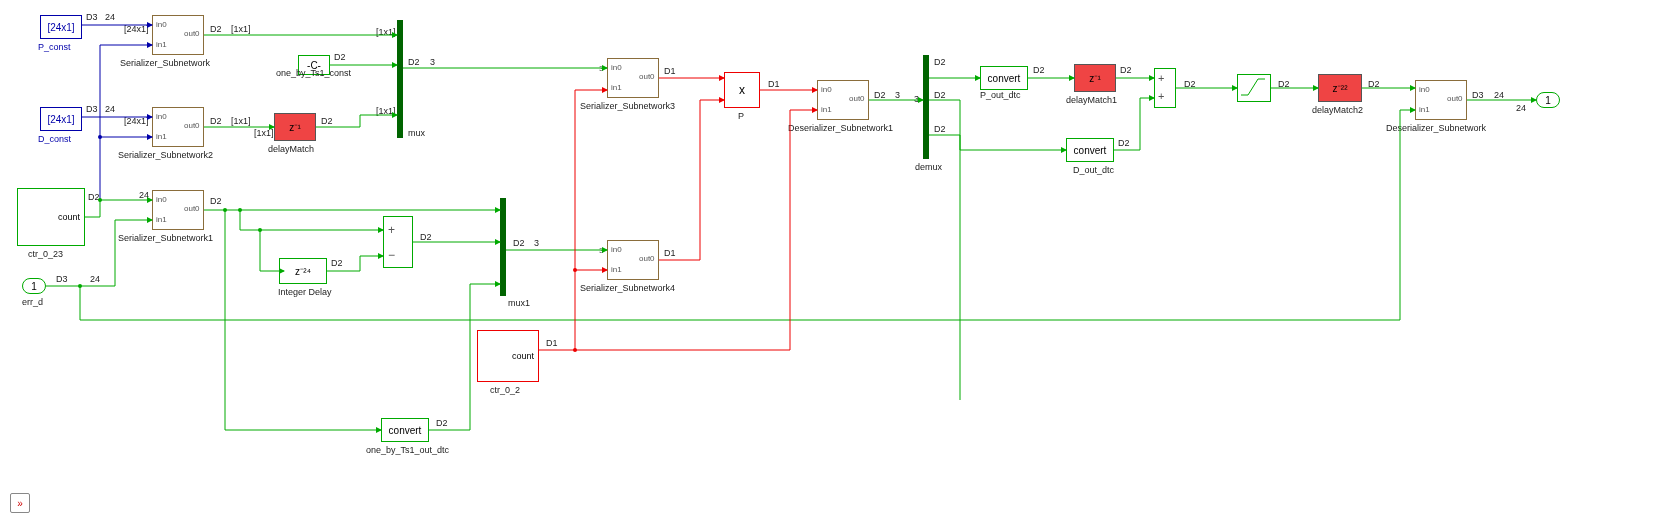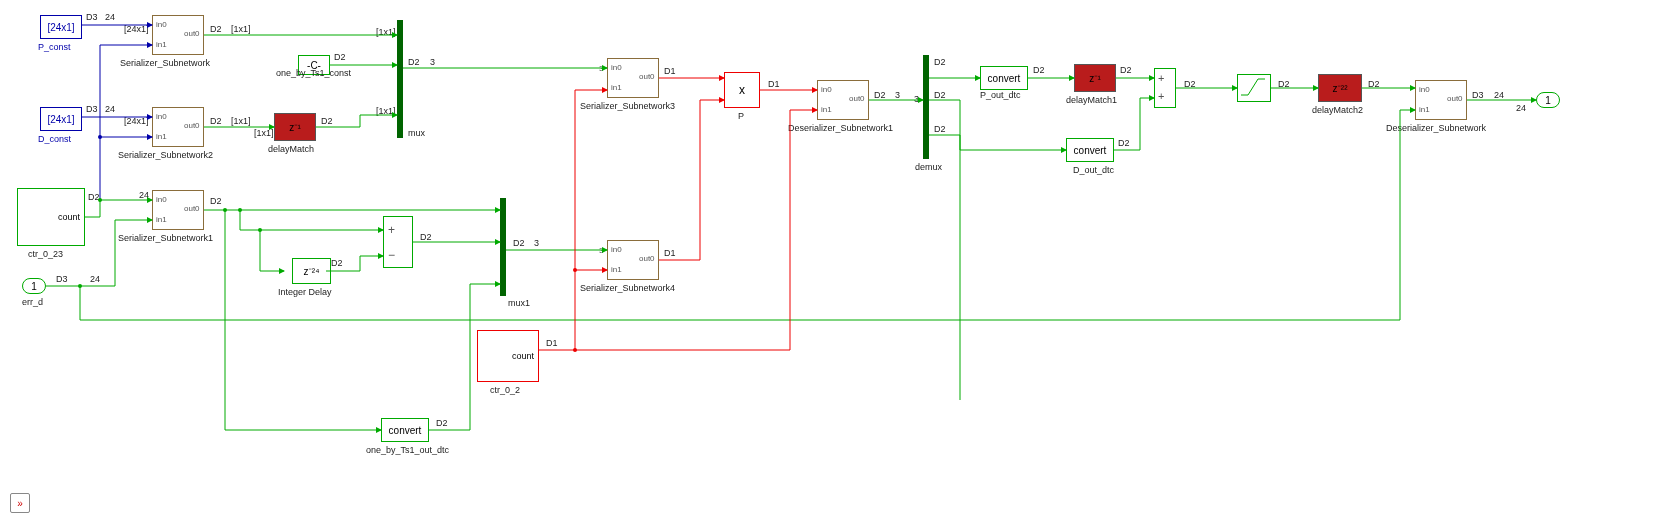--- a/index.html
+++ b/index.html
@@ -2,21 +2,21 @@
 <html><head>
 <meta charset="utf-8">
 <style>
   html,body{margin:0;padding:0;font-family:Arial,Helvetica,sans-serif;font-size:9px;color:#000;background:#fff}
   #canvas{position:relative;width:1671px;height:523px}
   .blk{position:absolute;background:#fff;border:1px solid #000;display:flex;align-items:center;justify-content:center;box-sizing:border-box;text-align:center;font-size:10px}
   .blk.blue{border-color:#00a;color:#00a}
   .blk.green{border-color:#0a0}
   .blk.red{border-color:#e00}
   .blk.brown{border-color:#8a6d3b}
-  .blk.orange{background:#b91c1c;border-color:#555}
+  .blk.orange{background:#ef4444;border-color:#555}
   .bar{position:absolute;background:#000}
   .bar.green{background:#006400}
   .lbl{position:absolute;font-size:9px;color:#222;white-space:nowrap}
   .lbl.blue{color:#00a}
   .plbl{position:absolute;font-size:8px;color:#555}
   .outport{border-radius:9px}
   svg{position:absolute;top:0;left:0;pointer-events:none}
   .wg{stroke:#0a0;stroke-width:1;fill:none}
   .wb{stroke:#00a;stroke-width:1;fill:none}
   .wr{stroke:#e00;stroke-width:1;fill:none}
@@ -70,21 +70,21 @@
 <div class="plbl" style="left:156px;top:195px">in0</div>
 <div class="plbl" style="left:156px;top:215px">in1</div>
 <div class="plbl" style="left:184px;top:204px">out0</div>
 <div class="lbl" style="left:118px;top:233px">Serializer_Subnetwork1</div>
 
 <div class="blk orange" style="left:274px;top:113px;width:42px;height:28px">
       <span>z⁻¹</span>
     </div>
 <div class="lbl" style="left:268px;top:144px">delayMatch</div>
 
-<div class="blk green" style="left:292px;top:258px;width:39px;height:26px">
+<div class="blk green" style="left:279px;top:258px;width:48px;height:26px">
       <span>z⁻²⁴</span>
     </div>
 <div class="lbl" style="left:278px;top:287px">Integer Delay</div>
 
 <div class="blk green" style="left:383px;top:216px;width:30px;height:52px"></div>
 <div class="plbl" style="left:388px;top:223px;font-size:12px">+</div>
 <div class="plbl" style="left:388px;top:248px;font-size:12px">−</div>
 
 <div class="bar green" style="left:397px;top:20px;width:6px;height:118px"></div>
 <div class="lbl" style="left:408px;top:128px">mux</div>

